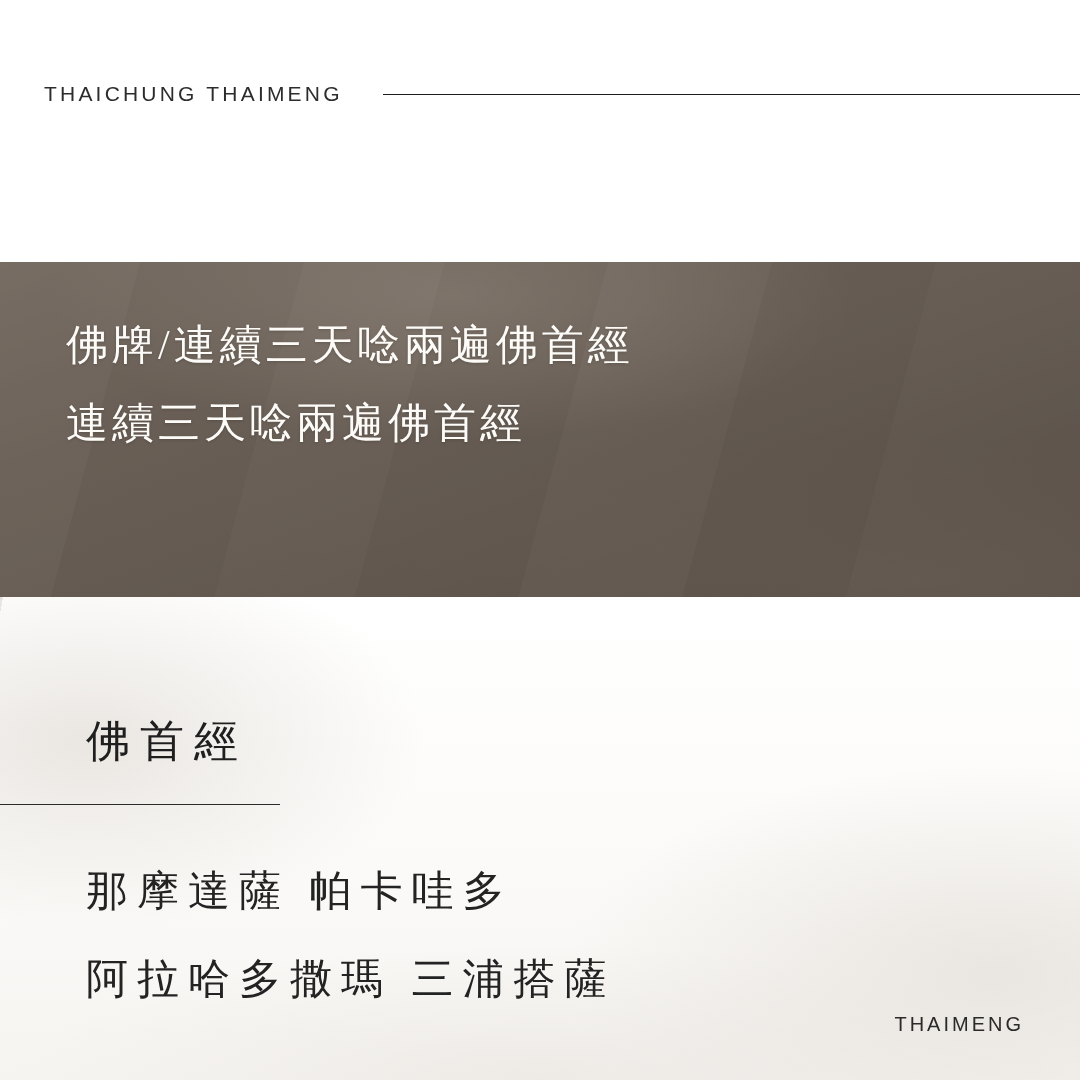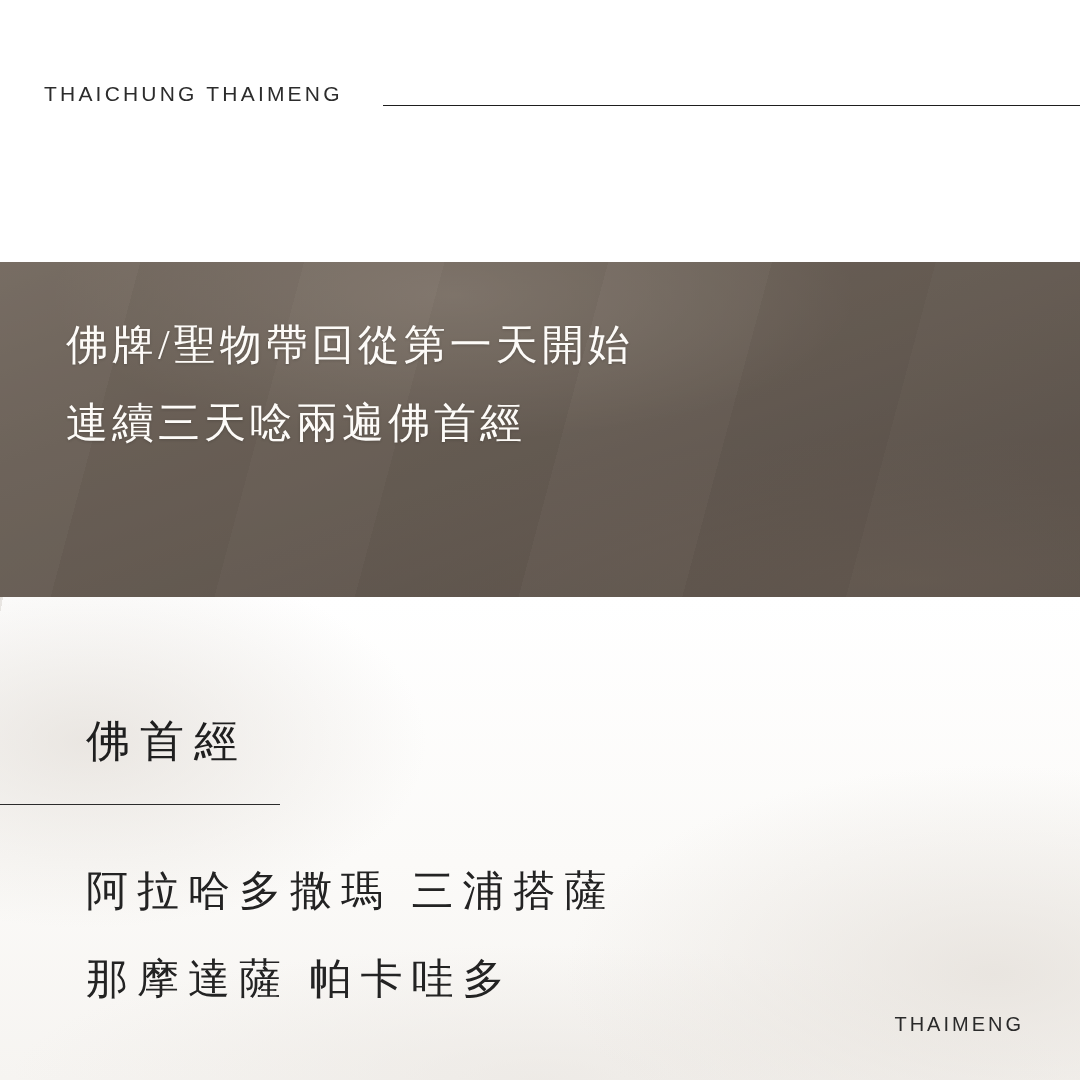--- a/index.html
+++ b/index.html
@@ -31,21 +31,21 @@
     background: #ffffff;
     display: flex;
     align-items: center;
   }
   .brand-row {
     position: absolute;
     top: 82px;
     left: 44px;
     right: 0;
     display: flex;
-    align-items: flex-end;
+    align-items: center;
     gap: 40px;
   }
   .brand-text {
     font-size: 21px;
     letter-spacing: 3.2px;
     color: #2c2c2c;
     font-weight: 400;
     white-space: nowrap;
     font-family: "Liberation Sans", sans-serif;
   }
@@ -205,29 +205,29 @@
     <div class="brand-row">
       <div class="brand-text">THAICHUNG THAIMENG</div>
       <div class="brand-rule"></div>
     </div>
   </div>
 
   <div class="banner">
     <div class="banner-bg"></div>
     <div class="banner-shade"></div>
     <div class="banner-text">
-      <div class="banner-line">佛牌/聖物帶回從第一天開始</div>
+      <div class="banner-line">佛牌/連續三天唸兩遍佛首經</div>
       <div class="banner-line">連續三天唸兩遍佛首經</div>
     </div>
   </div>
 
   <div class="lower">
     <div class="marble"></div>
     <div class="sutra-title">佛首經</div>
     <div class="title-rule"></div>
     <div class="sutra-body">
+      <div class="sutra-line">那摩達薩 帕卡哇多</div>
       <div class="sutra-line">阿拉哈多撒瑪 三浦搭薩</div>
-      <div class="sutra-line">那摩達薩 帕卡哇多</div>
     </div>
     <div class="footer-brand">THAIMENG</div>
   </div>
 
 </div>
 
 </body></html>

